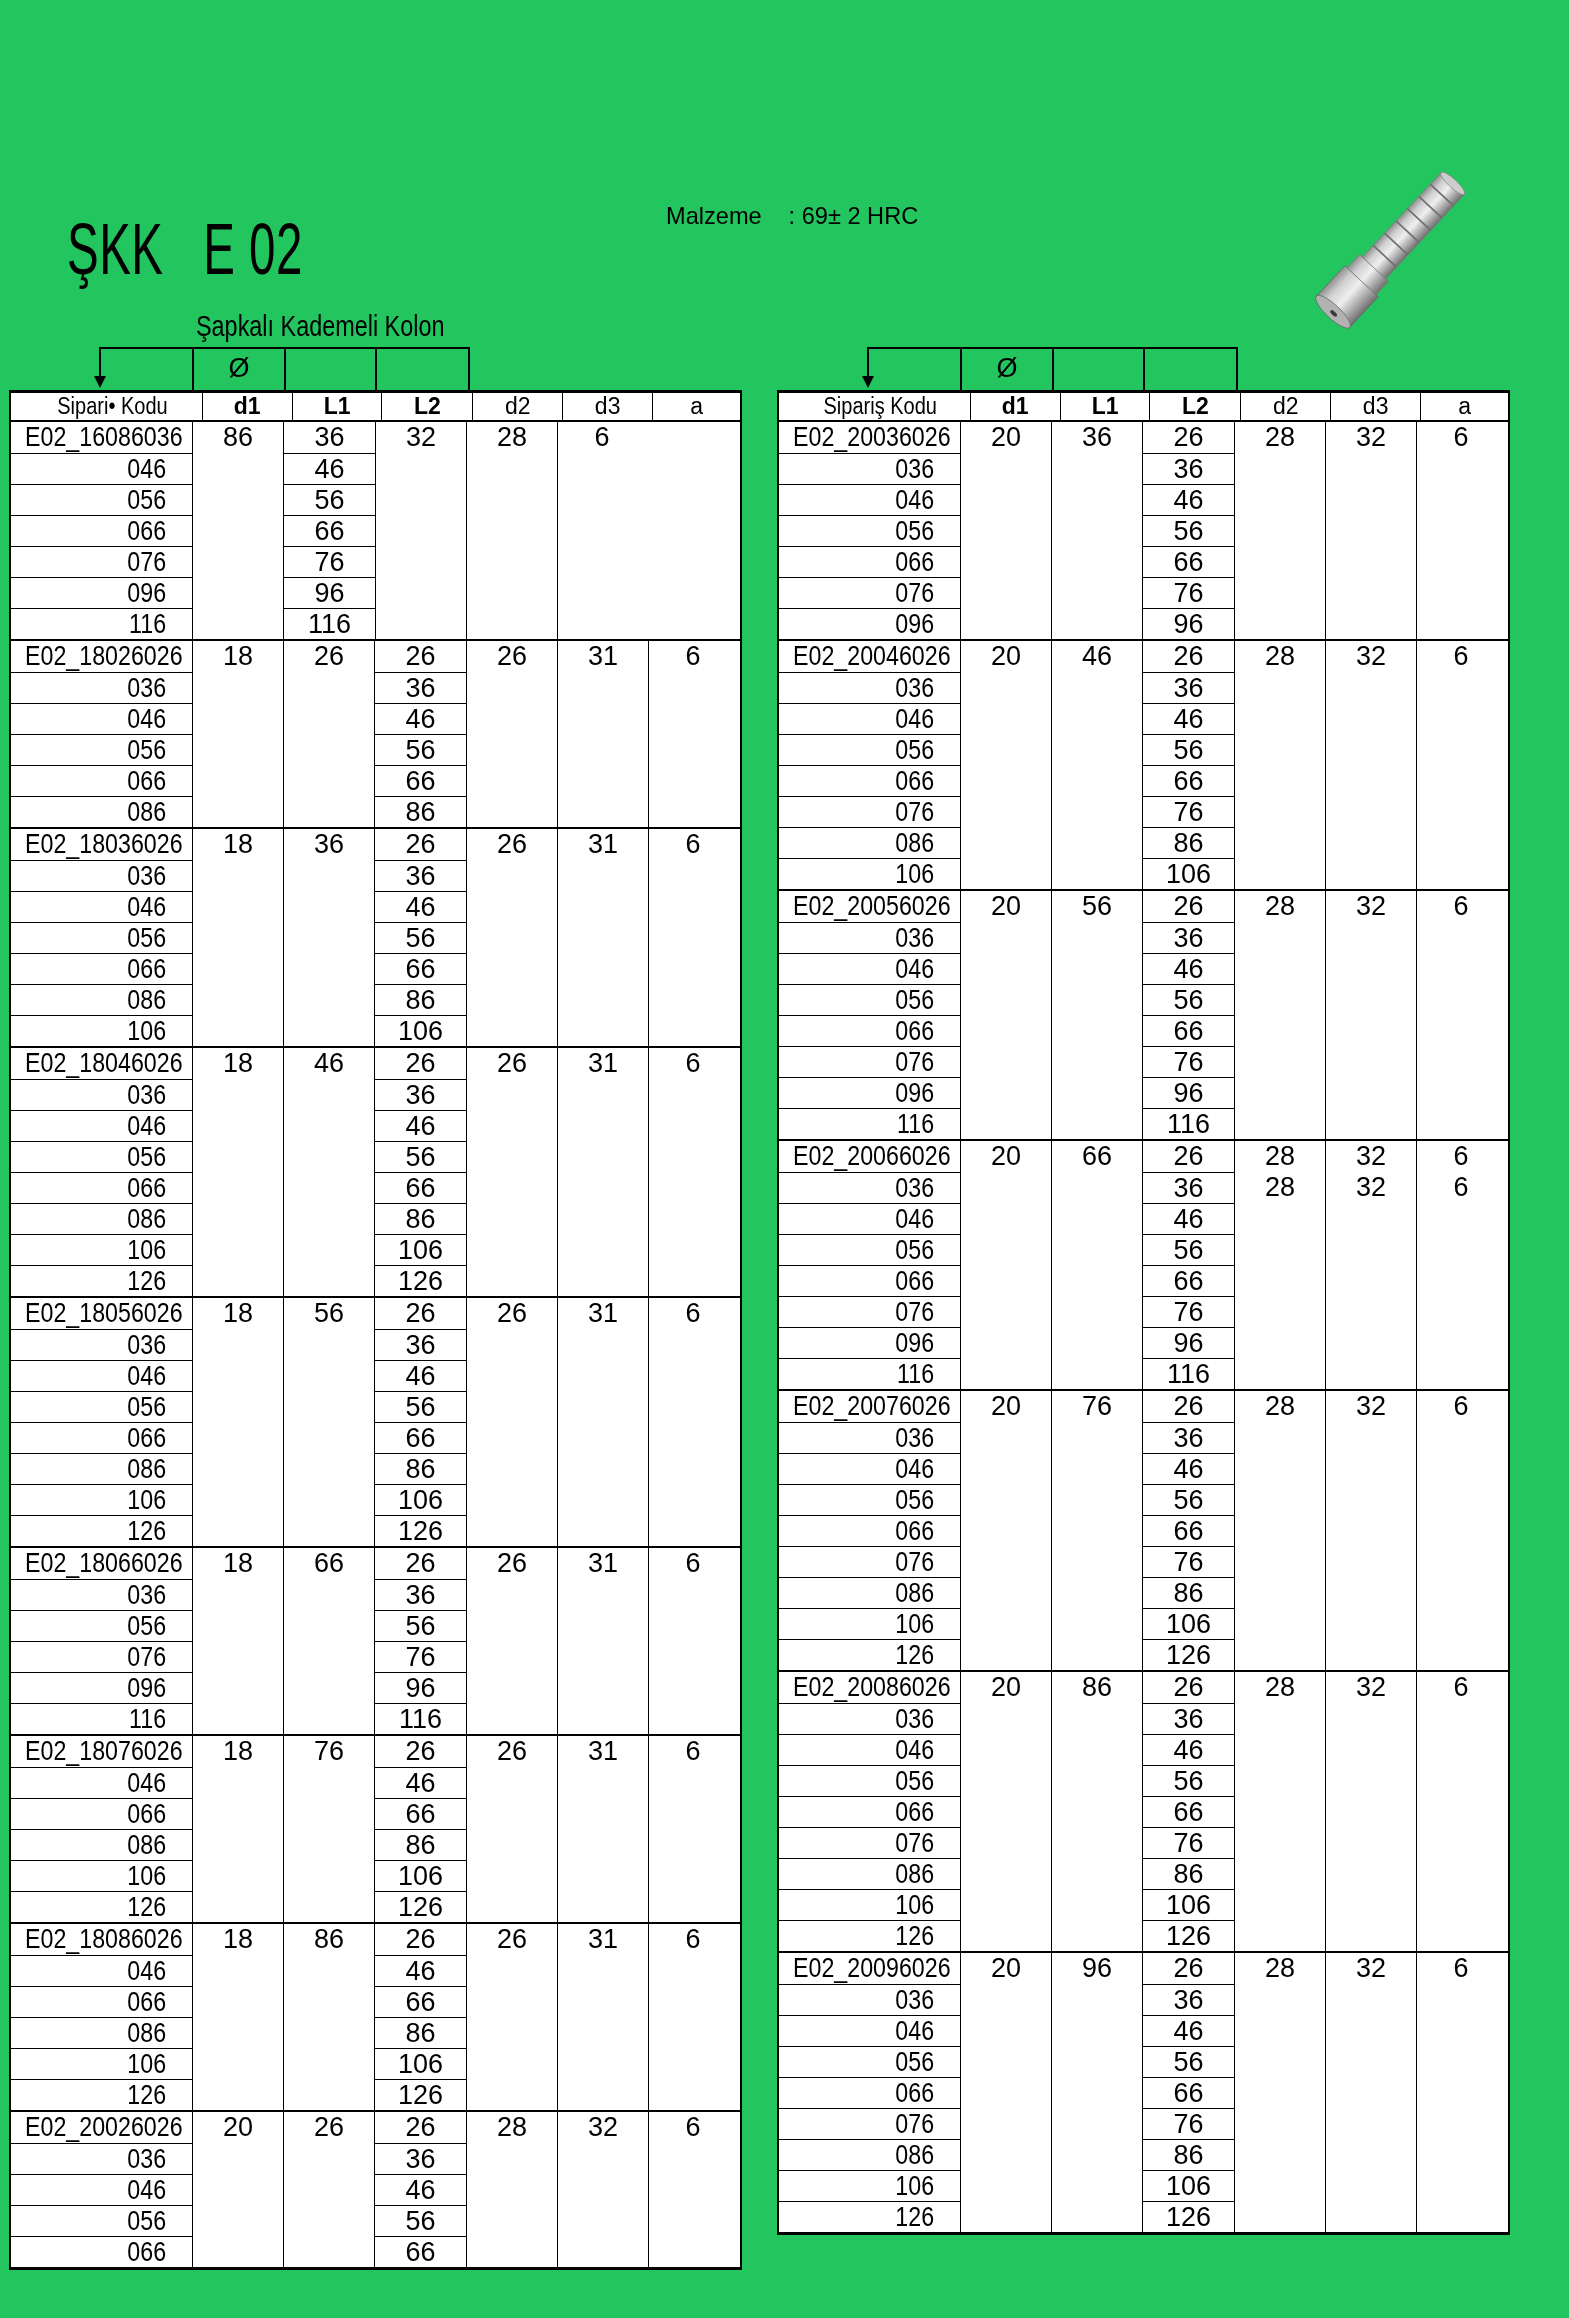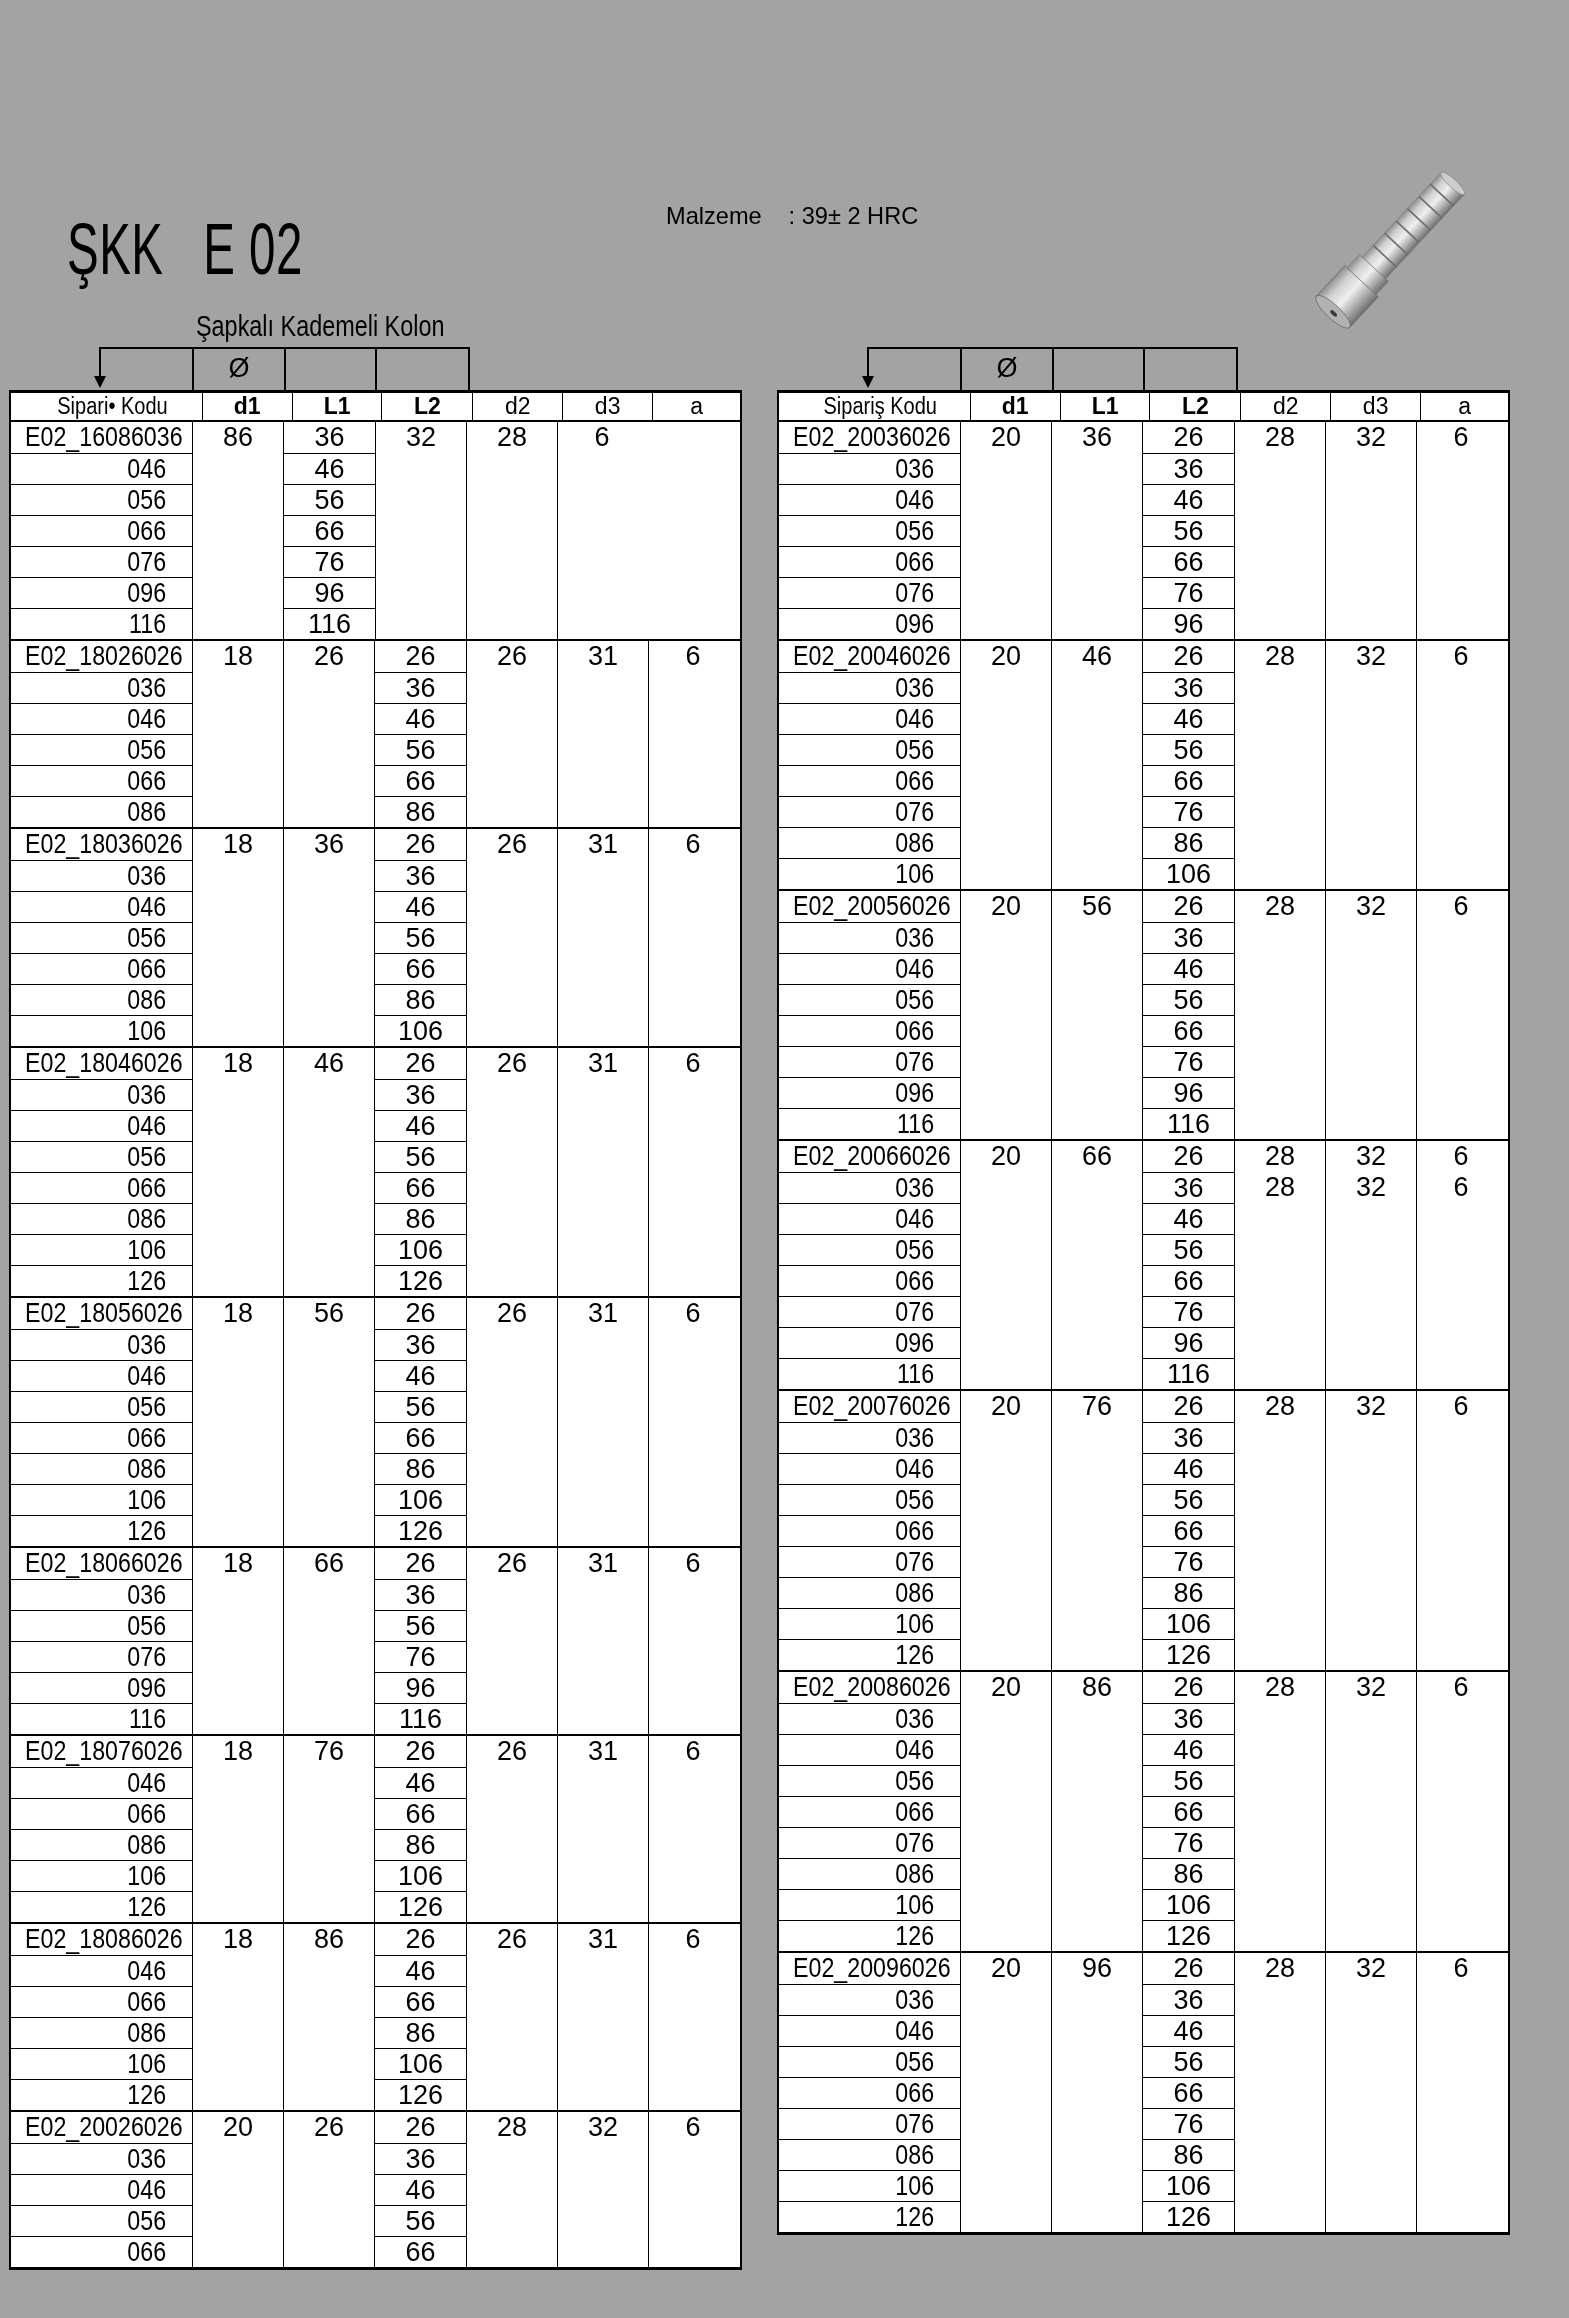--- a/index.html
+++ b/index.html
@@ -1,16 +1,16 @@
 <!DOCTYPE html>
 <html style="font-size:12px"><head>
 <meta charset="utf-8">
 <style>
   html,body{margin:0;padding:0;background:#fff;}
-  .page{position:relative;width:1570px;height:2319px;background:#a3a3a3;overflow:hidden;
+  .page{position:relative;width:1570px;height:2319px;background:#22c55e;overflow:hidden;
         font-family:"Liberation Sans",sans-serif;color:#000;}
 
   
   .title-row{position:absolute;left:67px;top:207px;font-size:73px;white-space:nowrap;
              transform:scaleX(0.65);transform-origin:0 0;letter-spacing:0.8px;}
   .title-model{margin-left:61px;}
   .subtitle{position:absolute;left:196px;top:309px;font-size:30px;white-space:nowrap;
             transform:scaleX(0.78);transform-origin:0 0;}
   .specs{position:absolute;left:666px;top:195px;font-size:23.6px;line-height:42px;white-space:nowrap;}
   .spec-label{display:inline-block;width:116px;}
@@ -65,21 +65,21 @@
 <div class="page">
 
   <div class="title-row">
     <span>ŞKK</span><span class="title-model">E 02</span>
   </div>
   <div class="subtitle">Şapkalı Kademeli Kolon</div>
 
   <div class="specs">
     <div class="spec-row">
       <span class="spec-label">Malzeme</span>
-      <span class="spec-value">: 39± 2 HRC</span>
+      <span class="spec-value">: 69± 2 HRC</span>
     </div>
   </div>
 
   <svg class="pin-img" width="228" height="198" viewBox="0 0 300 260">
     <defs>
       <linearGradient id="mg" x1="0" y1="0" x2="0" y2="1">
         <stop offset="0" stop-color="#8f8f8f"></stop>
         <stop offset="0.22" stop-color="#cfcfcf"></stop>
         <stop offset="0.5" stop-color="#efefef"></stop>
         <stop offset="0.78" stop-color="#a8a8a8"></stop>

